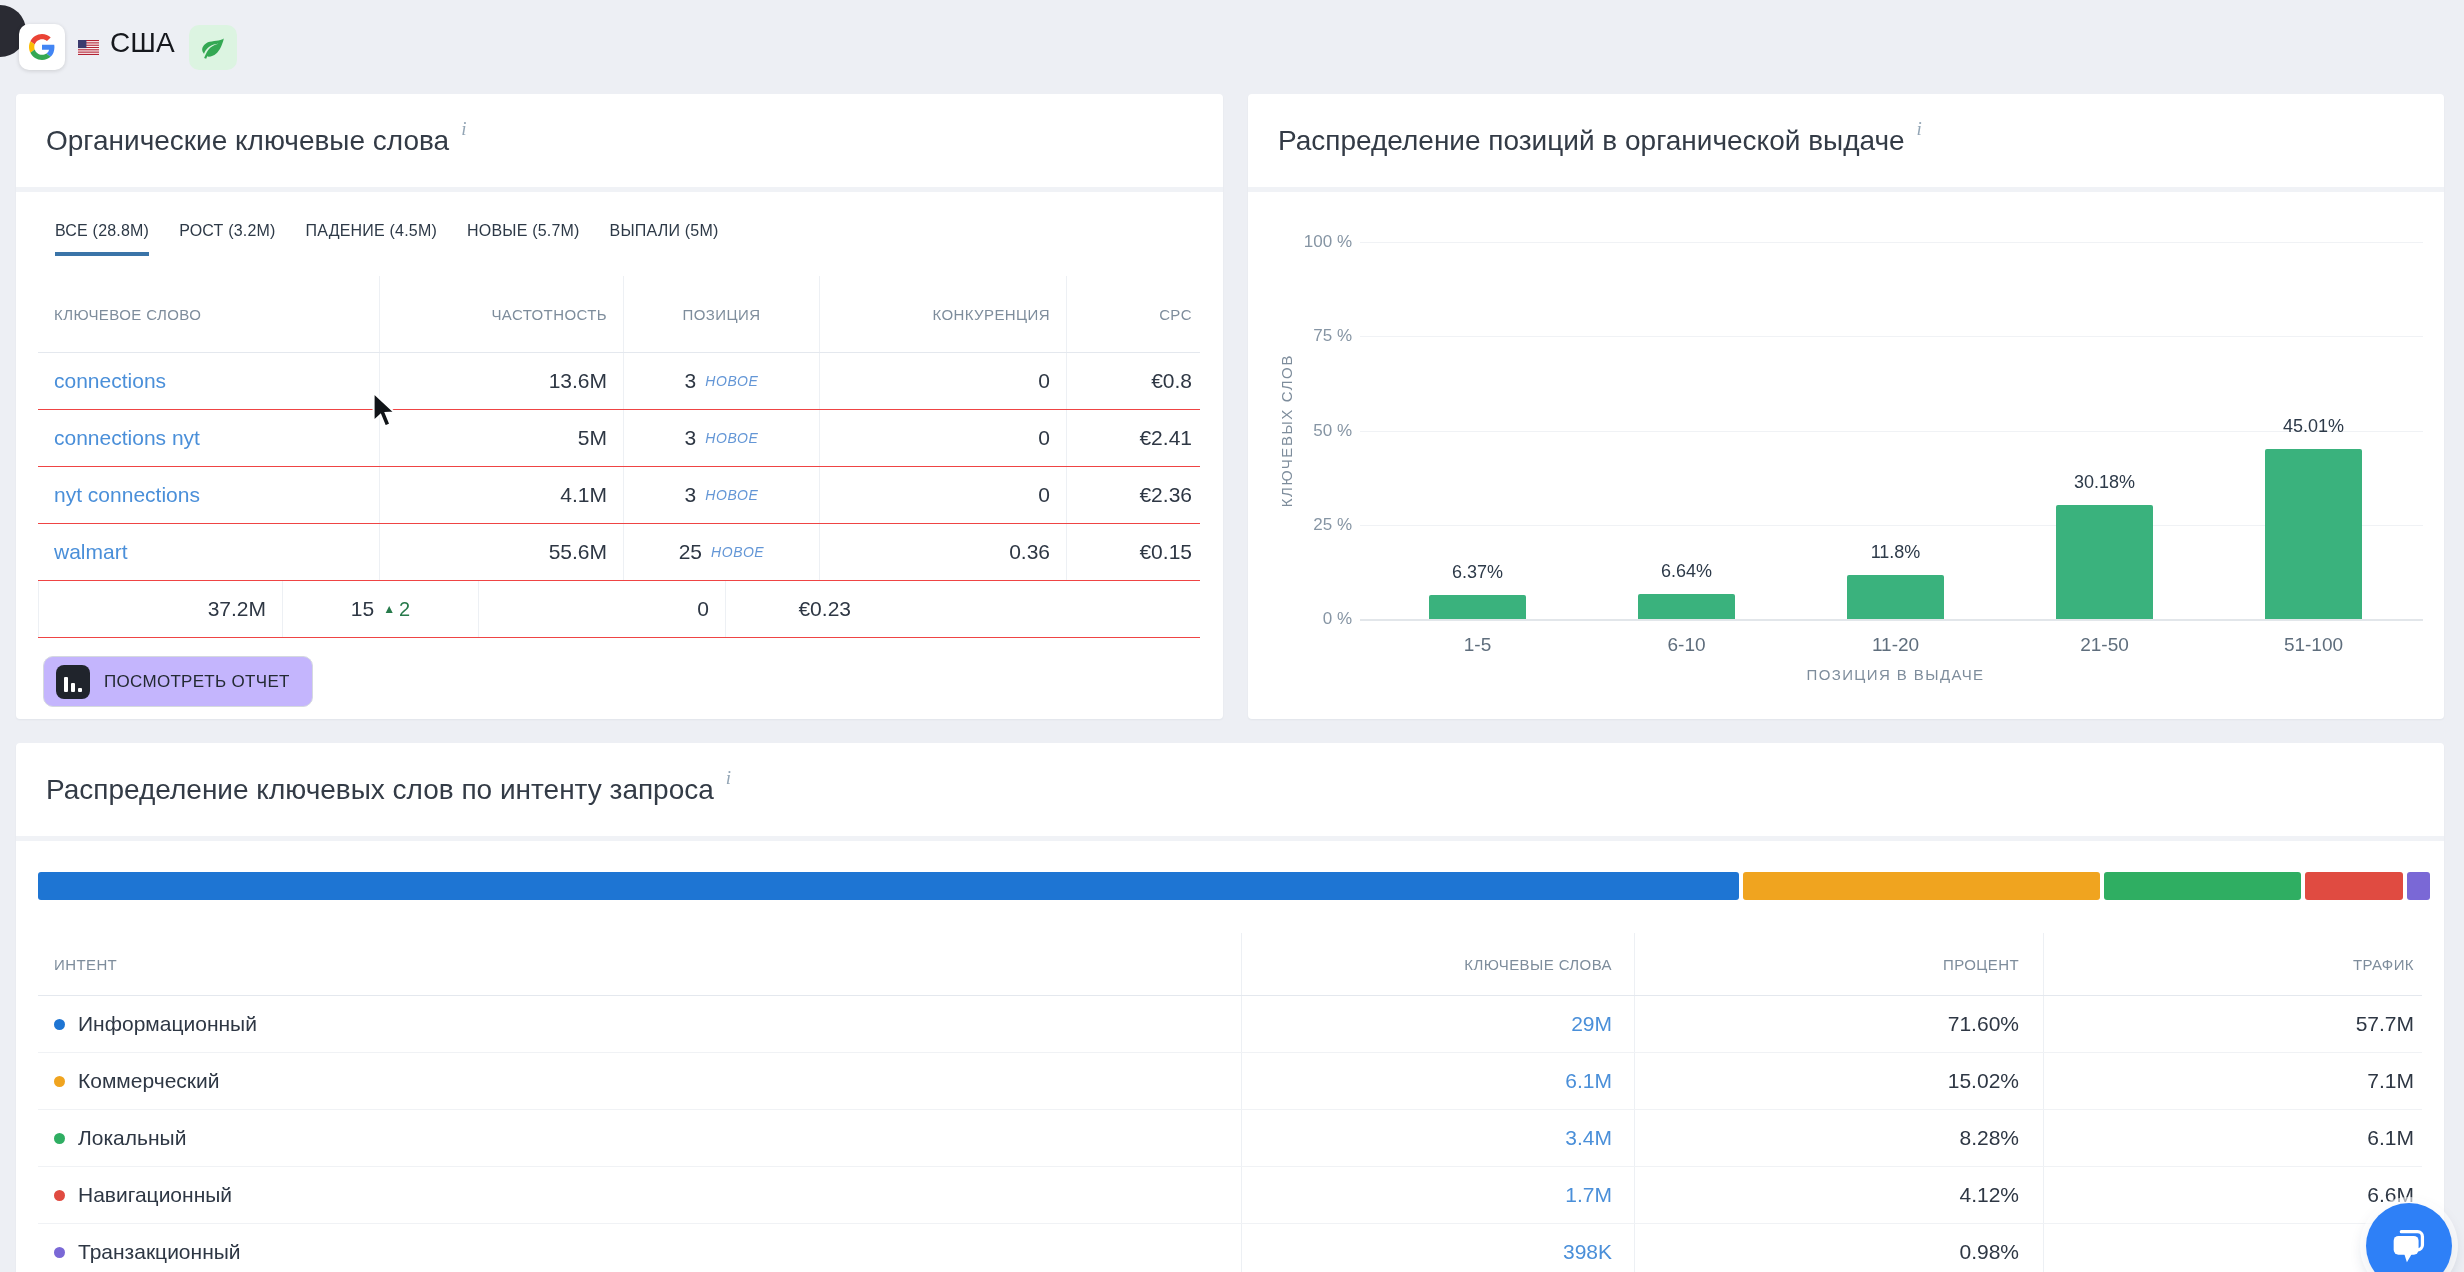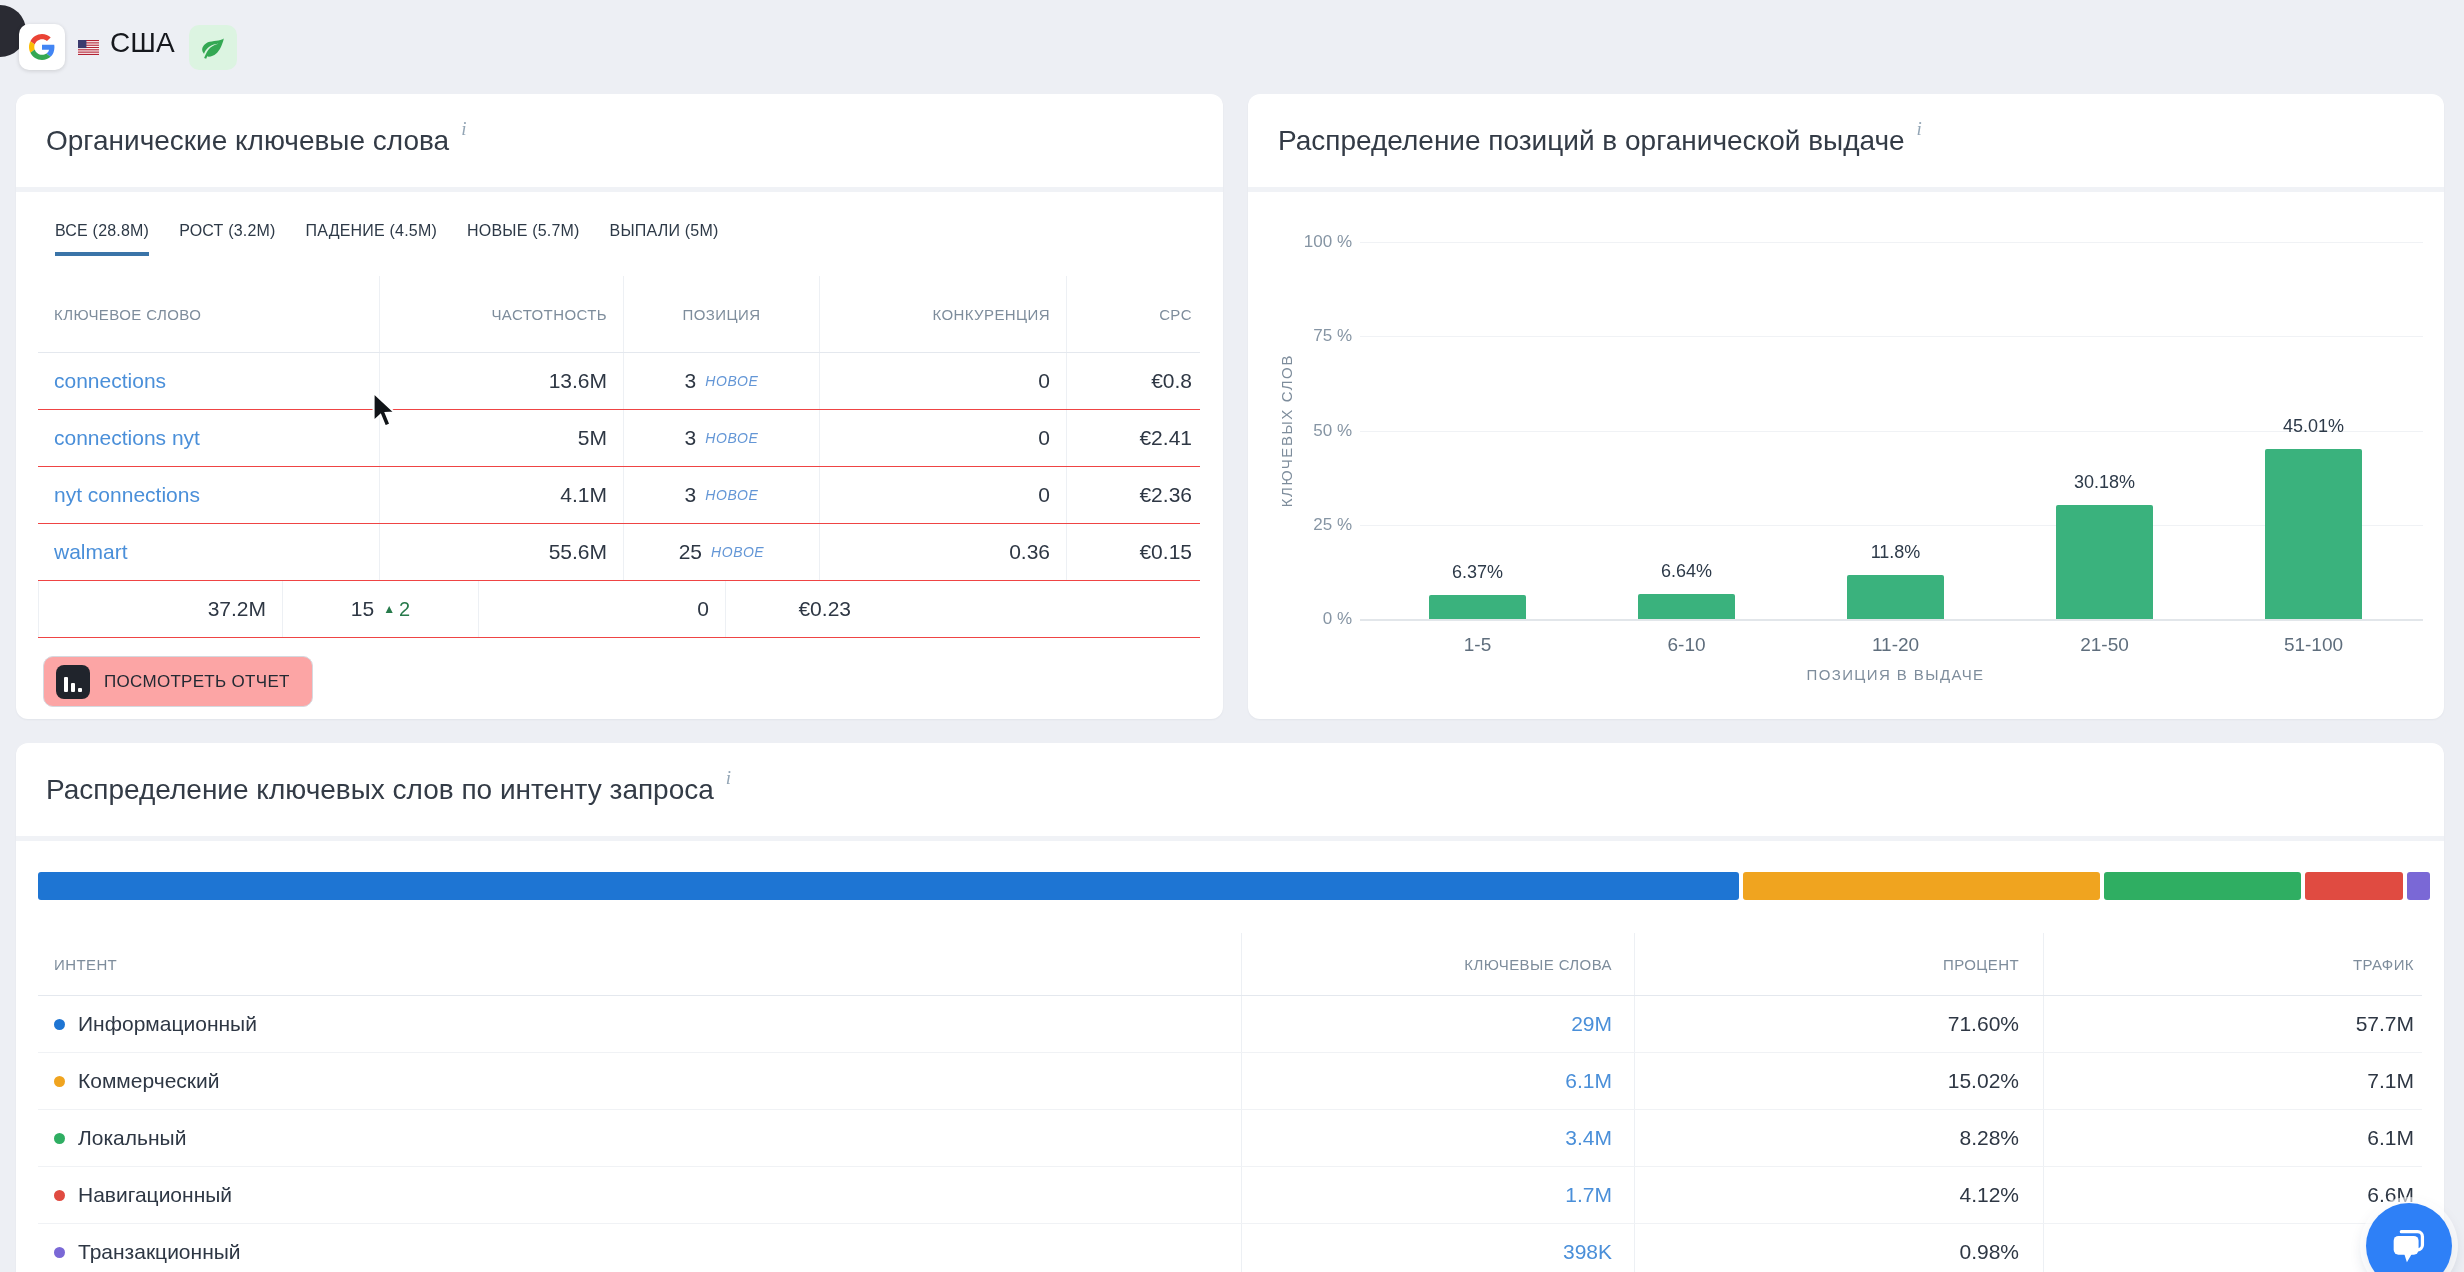--- a/index.html
+++ b/index.html
@@ -4,21 +4,21 @@
 <style>
   html,body{margin:0;padding:0;}
   body{
     width:2464px;height:1272px;position:relative;overflow:hidden;
     background:#edeff4;
     font-family:"Liberation Sans","DejaVu Sans",sans-serif;
     color:#2e3744;
   }
   .abs{position:absolute;}
   
-  .panel{position:absolute;background:#fff;border-radius:12px;box-shadow:0 1px 2px rgba(27,36,50,.05);overflow:hidden;}
+  .panel{position:absolute;background:#fff;border-radius:4px;box-shadow:0 1px 2px rgba(27,36,50,.05);overflow:hidden;}
   .panel-header{height:93px;border-bottom:5px solid #f0f2f6;display:flex;align-items:center;padding:0 30px;}
   .panel-title{font-size:28px;color:#333b46;}
   .info-sup{font-style:italic;color:#93a5b5;font-size:19px;margin-left:12px;position:relative;top:-12px;font-family:"Liberation Serif",serif;}
   
   .corner-circle{left:-26px;top:5px;width:52px;height:52px;border-radius:50%;background:#2a2b33;}
   .google-box{left:19px;top:24px;width:46px;height:46px;border-radius:10px;background:#fff;
     box-shadow:0 1px 4px rgba(0,0,0,.14);display:flex;align-items:center;justify-content:center;cursor:pointer;}
   .flag-box{left:78px;top:40px;width:21px;height:15px;}
   .region-label{left:110px;top:27px;font-size:28px;color:#16181d;}
   .leaf-box{left:189px;top:25px;width:48px;height:45px;border-radius:10px;background:#dcf4e1;
@@ -42,21 +42,21 @@
   .hcell{font-size:15px;color:#7e8d9c;letter-spacing:.4px;text-transform:uppercase;}
   .num{font-size:21px;color:#2e3744;}
   .kw-link{font-size:21px;color:#4a8fd9;text-decoration:none;cursor:pointer;}
   .pos-num{font-size:21px;color:#2e3744;}
   .badge-new{font-size:14px;color:#6396d6;letter-spacing:.6px;margin-left:9px;font-style:italic;}
   .badge-up{display:flex;align-items:center;margin-left:9px;color:#277a4b;}
   .up-arrow{font-size:12px;margin-right:4px;}
   .up-num{font-size:20px;}
   
   .report-btn{position:absolute;left:27px;top:562px;height:49px;border:1px solid #d5d9df;border-radius:10px;
-    background:#fca5a5;display:flex;align-items:center;gap:14px;padding:0 22px 0 12px;cursor:pointer;}
+    background:#c4b5fd;display:flex;align-items:center;gap:14px;padding:0 22px 0 12px;cursor:pointer;}
   .icon-chart{width:34px;height:34px;background:#20242c;border-radius:8px;display:flex;align-items:flex-end;justify-content:center;gap:3px;padding-bottom:7px;box-sizing:border-box;}
   .icon-chart i{display:block;width:4px;background:#fff;border-radius:1px;}
   .report-label{font-size:17px;color:#232a33;letter-spacing:.3px;}
   
   .gridline{position:absolute;height:1px;background:#f0f2f5;}
   .gridline.zero{background:#e2e6ea;height:2px;}
   .ytick{position:absolute;left:28px;width:76px;text-align:right;transform:translateY(-50%);
     font-size:17px;color:#8695a4;}
   .bar{position:absolute;border-radius:2px 2px 0 0;cursor:pointer;}
   .bar-label{position:absolute;width:160px;text-align:center;font-size:18px;color:#2d3a49;}

